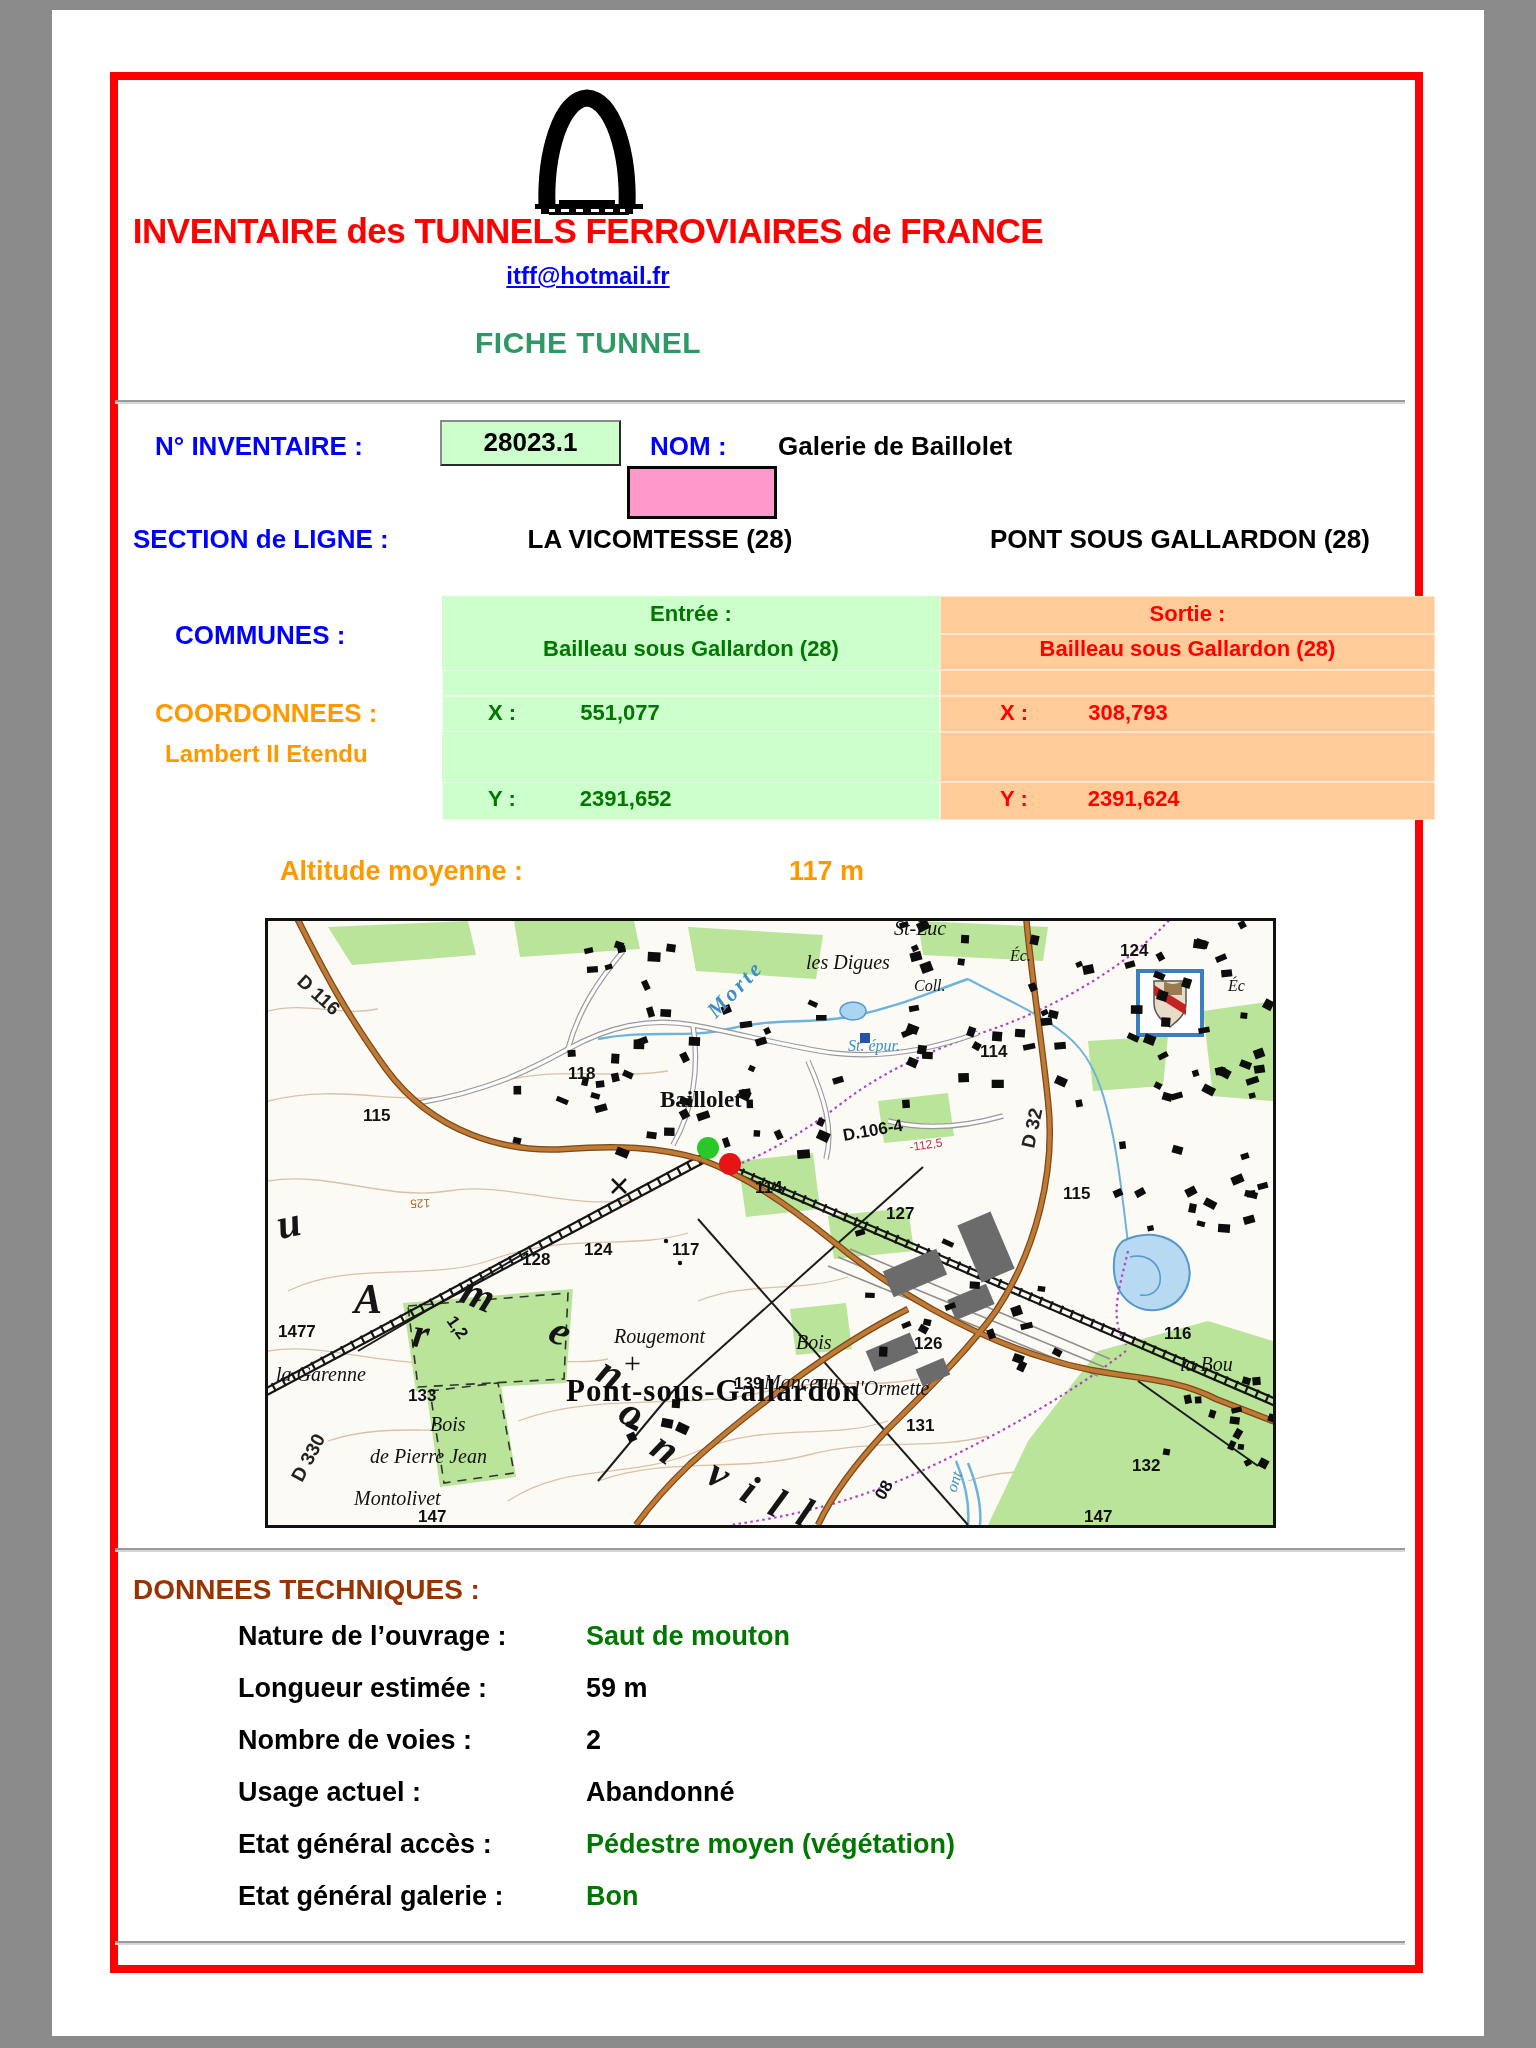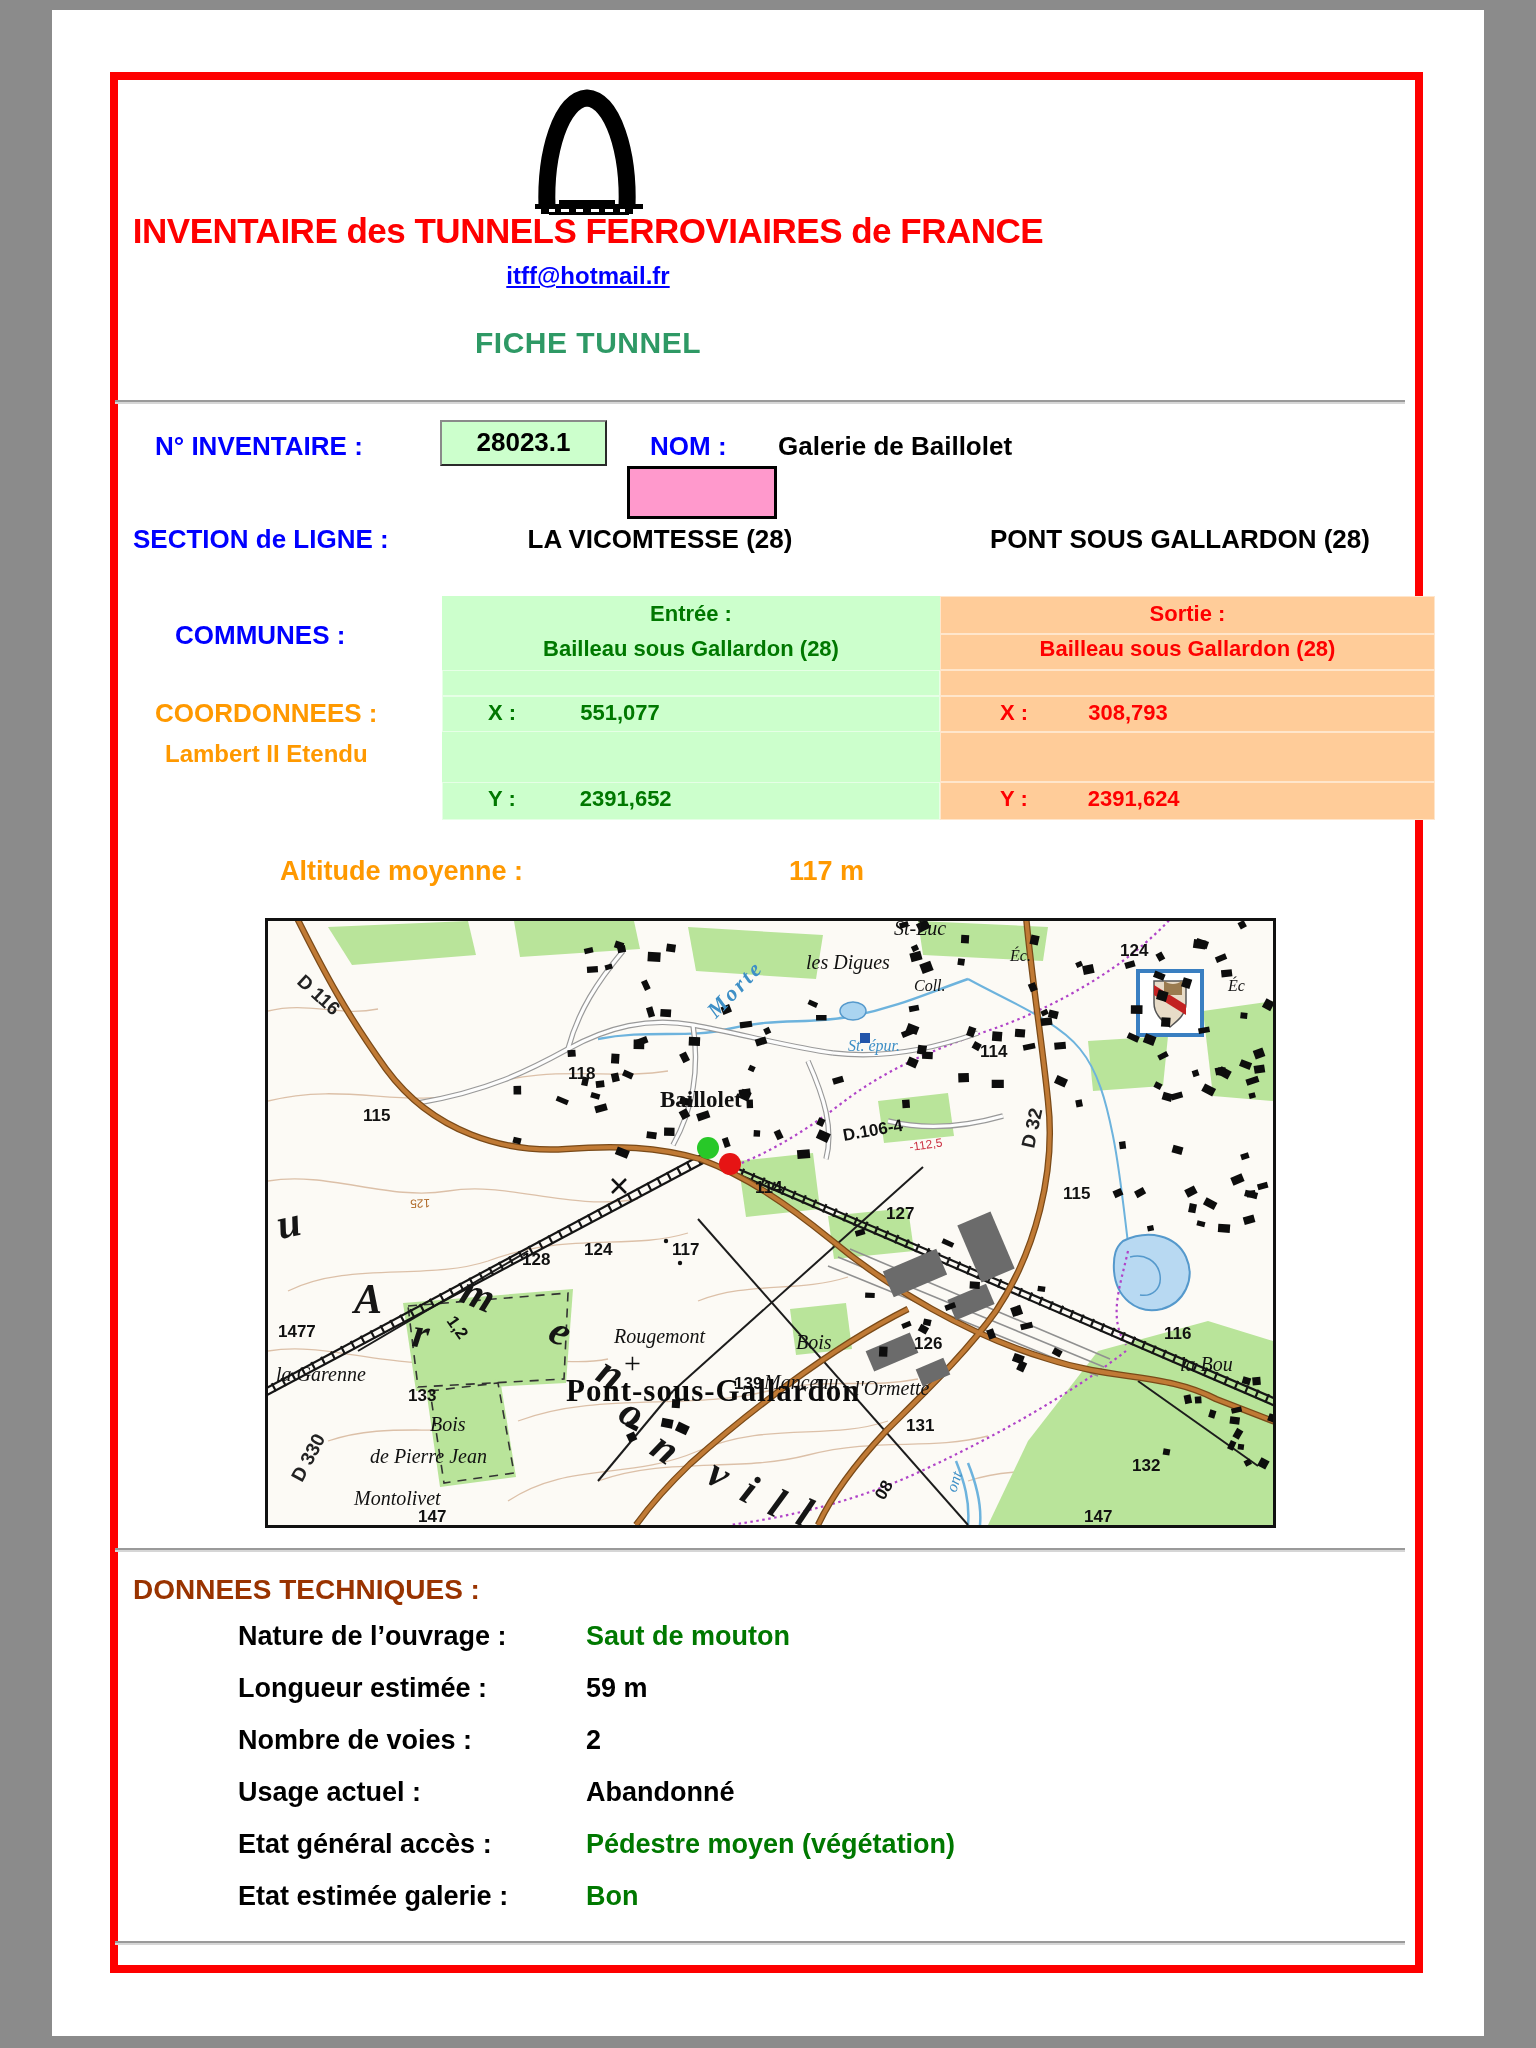--- a/index.html
+++ b/index.html
@@ -10,21 +10,21 @@
   .center-col{position:absolute;left:0;width:1072px;text-align:center;}
   .title{top:201px;font-size:35px;font-weight:bold;color:#fe0000;letter-spacing:-0.5px;}
   .email{top:252px;font-size:24px;font-weight:bold;}
   .email a{color:#0000ff;text-decoration:underline;}
   .fiche{top:316px;font-size:30px;font-weight:bold;color:#2e9965;letter-spacing:0.5px;}
   .hrline{position:absolute;left:63px;width:1290px;height:4px;background:linear-gradient(to bottom,#9a9a9a 50%,#d6d6d6 50%);}
   .lbl-blue{color:#0000ff;font-weight:bold;font-size:26px;}
   .lbl-orange{color:#ff9900;font-weight:bold;font-size:26px;}
   .txt-black{color:#000;font-weight:bold;font-size:26px;text-align:right;}
   .abs{position:absolute;}
-  .invbox{left:388px;top:410px;width:167px;height:46px;background:#ccffcc;border:2px solid;border-color:#8a8a8a #2a2a2a #2a2a2a #8a8a8a;box-sizing:border-box;text-align:center;line-height:40px;font-size:26px;font-weight:bold;color:#000;}
+  .invbox{left:388px;top:410px;width:181px;height:46px;background:#ccffcc;border:2px solid;border-color:#8a8a8a #2a2a2a #2a2a2a #8a8a8a;box-sizing:border-box;text-align:center;line-height:40px;font-size:26px;font-weight:bold;color:#000;}
   .pinkbox{left:575px;top:456px;width:150px;height:53px;background:#ff99cc;border:3px solid #000;box-sizing:border-box;}
   .ctr{text-align:center;}
   .table{left:390px;top:586px;width:993px;height:224px;}
   .panel{position:absolute;top:0;height:224px;}
   .panel-green{left:0;width:498px;background:#ccffcc;color:#007800;}
   .panel-orange{left:498px;width:495px;background:#ffcc99;color:#fe0000;}
   .trow{width:100%;text-align:center;font-weight:bold;font-size:22px;box-sizing:border-box;}
   .r1{height:38px;line-height:36px;}
   .r2{height:36px;line-height:30px;}
   .r3{height:26px;}
@@ -518,19 +518,19 @@
   </div>
   <div class="tech-row" style="top:1819px;">
     <span class="tech-label">Etat général accès :</span>
     <span class="tech-value" style="color: rgb(0, 120, 0);">Pédestre moyen (végétation)</span>
   </div>
   <div class="tech-row" style="top:1767px;">
     <span class="tech-label">Usage actuel :</span>
     <span class="tech-value" style="color: rgb(0, 0, 0);">Abandonné</span>
   </div>
   <div class="tech-row" style="top:1871px;">
-    <span class="tech-label">Etat estimée galerie :</span>
+    <span class="tech-label">Etat général galerie :</span>
     <span class="tech-value" style="color: rgb(0, 120, 0);">Bon</span>
   </div>
 
   <div class="hrline" style="top:1931px;"></div>
  </div>
 </div>
 
 </body></html>

